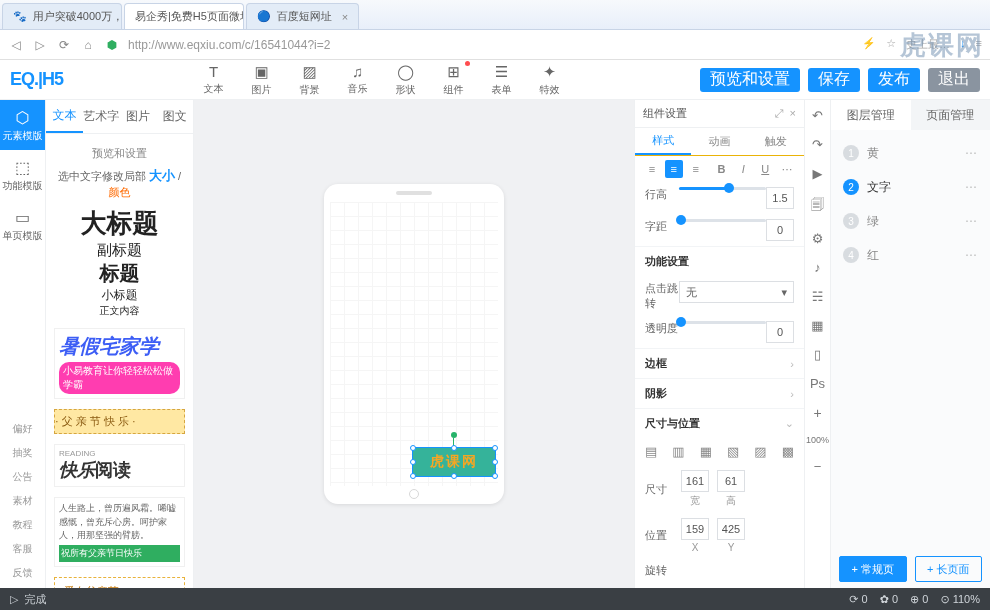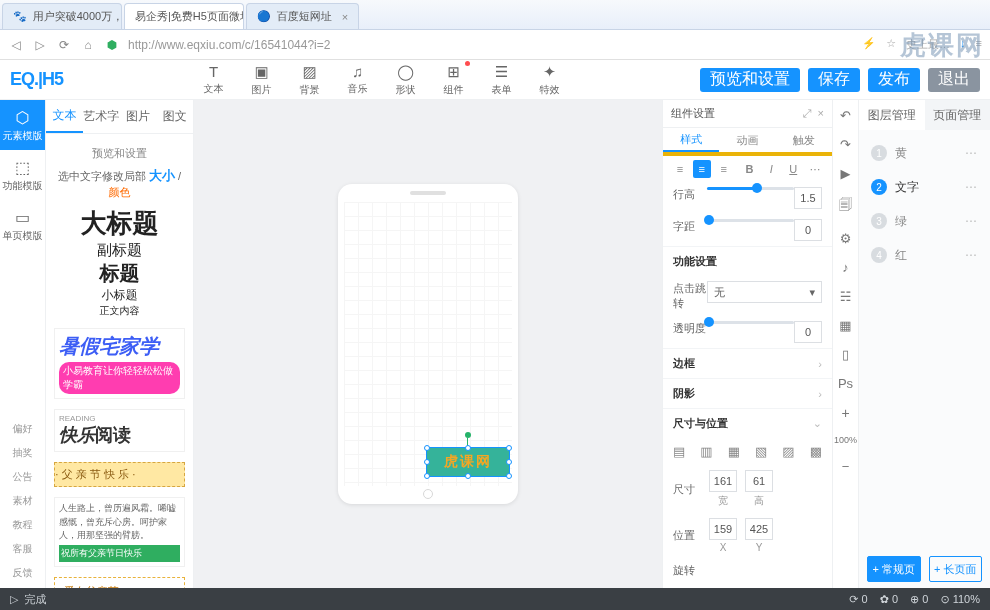--- a/index.html
+++ b/index.html
@@ -69,21 +69,21 @@
 .phone-home { position: absolute; bottom: 5px; left: 50%; transform: translateX(-50%); width: 10px; height: 10px; border: 1px solid #d8d8d8; border-radius: 50%; }
 .sel-box { position: absolute; background: #35b39a; border: 1px solid #1593ff; display: flex; align-items: center; justify-content: center; color: #f5a623; font-weight: 700; font-size: 14px; letter-spacing: 2px; }
 .sel-handle { position: absolute; width: 6px; height: 6px; background: #fff; border: 1px solid #1593ff; border-radius: 50%; }
 .sel-rot { position: absolute; top: -16px; left: 50%; transform: translateX(-50%); width: 6px; height: 6px; background: #26b36a; border-radius: 50%; }
 .sel-rot::after { content: ""; position: absolute; top: 6px; left: 2px; width: 1px; height: 10px; background: #26b36a; }
 
 
 .prop { width: 170px; background: #fff; border-left: 1px solid #eef0f2; display: flex; flex-direction: column; font-size: 11px; }
 .prop-hd { height: 28px; display: flex; align-items: center; justify-content: space-between; padding: 0 8px; border-bottom: 1px solid #eef0f2; color: #555; }
 .prop-hd .icos { display: flex; gap: 6px; color: #aaa; }
-.prop-tabs { height: 28px; display: flex; border-bottom: 4px solid #eab308; }
+.prop-tabs { height: 28px; display: flex; border-bottom: 1px solid #eab308; }
 .prop-tab { flex: 1; display: flex; align-items: center; justify-content: center; color: #888; }
 .prop-tab.active { color: #1593ff; border-bottom: 2px solid #1593ff; }
 .prop-body { flex: 1; overflow: hidden; }
 .prow { display: flex; align-items: flex-start; padding: 5px 10px; color: #666; }
 .prow .lab { width: 34px; flex-shrink: 0; }
 .num-in { width: 28px; height: 22px; border: 1px solid #dcdfe3; text-align: center; font-size: 11px; color: #555; }
 .slider { flex: 1; height: 3px; background: #dde2e8; position: relative; border-radius: 2px; }
 .slider .fill { position: absolute; left: 0; top: 0; bottom: 0; background: #1593ff; border-radius: 2px; }
 .slider .thumb { position: absolute; top: -4px; width: 10px; height: 10px; background: #1593ff; border-radius: 50%; }
 .sect { padding: 7px 10px; font-weight: 700; color: #333; border-top: 1px solid #f2f4f6; display: flex; justify-content: space-between; align-items: center; }
@@ -94,21 +94,21 @@
 .dim-row .lab2 { width: 28px; color: #666; }
 .dim-col { display: flex; flex-direction: column; align-items: center; gap: 2px; }
 .dim-col span { font-size: 10px; color: #999; }
 .fmt-row { display: flex; gap: 4px; padding: 4px 8px; align-items: center; }
 .fmt-btn { width: 18px; height: 18px; display: flex; align-items: center; justify-content: center; color: #888; font-size: 11px; border: 1px solid transparent; }
 .fmt-btn.active { background: #1593ff; color: #fff; border-radius: 2px; }
 
 
 .rail2 { width: 26px; background: #fff; border-left: 1px solid #eef0f2; display: flex; flex-direction: column; align-items: center; gap: 14px; padding-top: 8px; color: #777; font-size: 13px; }
 .rail2 .plus { font-size: 14px; } .rail2 .pct { font-size: 9px; }
-.pages { width: 132px; background: #fafbfc; border-left: 1px solid #eef0f2; display: flex; flex-direction: column; }
+.pages { width: 160px; background: #fafbfc; border-left: 1px solid #eef0f2; display: flex; flex-direction: column; }
 .pg-tabs { height: 30px; display: flex; font-size: 12px; }
 .pg-tab { flex: 1; display: flex; align-items: center; justify-content: center; color: #666; background: #fff; }
 .pg-tab.active { background: #f3f5f7; }
 .pg-list { flex: 1; padding: 6px 8px; }
 .pg-item { display: flex; align-items: center; gap: 8px; height: 34px; padding: 0 4px; font-size: 12px; color: #888; }
 .pg-item.active { color: #333; }
 .pg-num { width: 16px; height: 16px; border-radius: 50%; background: #d8dce0; color: #fff; display: flex; align-items: center; justify-content: center; font-size: 10px; }
 .pg-item.active .pg-num { background: #1593ff; }
 .pg-more { margin-left: auto; color: #bbb; letter-spacing: 1px; }
 .pg-add { display: flex; gap: 8px; padding: 6px 8px; justify-content: space-between; }
@@ -248,25 +248,25 @@
       <div class="tstyle t1">大标题</div>
       <div class="tstyle t3">副标题</div>
       <div class="tstyle t2">标题</div>
       <div class="tstyle t4">小标题</div>
       <div class="tstyle t5">正文内容</div>
 
       <div class="tpl">
         <div class="tpl1">暑假宅家学</div>
         <div class="tpl1b">小易教育让你轻轻松松做学霸</div>
       </div>
+      <div class="tpl tpl3">· 父 亲 节 快 乐 ·</div>
       <div class="tpl">
         <div style="font-size:8px;color:#999">READING</div>
         <span class="tpl2"><i>快乐</i><span>阅读</span></span>
       </div>
-      <div class="tpl tpl3">· 父 亲 节 快 乐 ·</div>
       <div class="tpl tpl4">
         <div>人生路上，曾历遍风霜。唏嘘感慨，曾充斥心房。呵护家人，用那坚强的臂膀。</div>
         <div class="bar">祝所有父亲节日快乐</div>
       </div>
       <div class="tpl tpl5">· 爱在父亲节 ·</div>
     </div>
   </div>
 
   <div class="canvas">
     <div class="phone">

